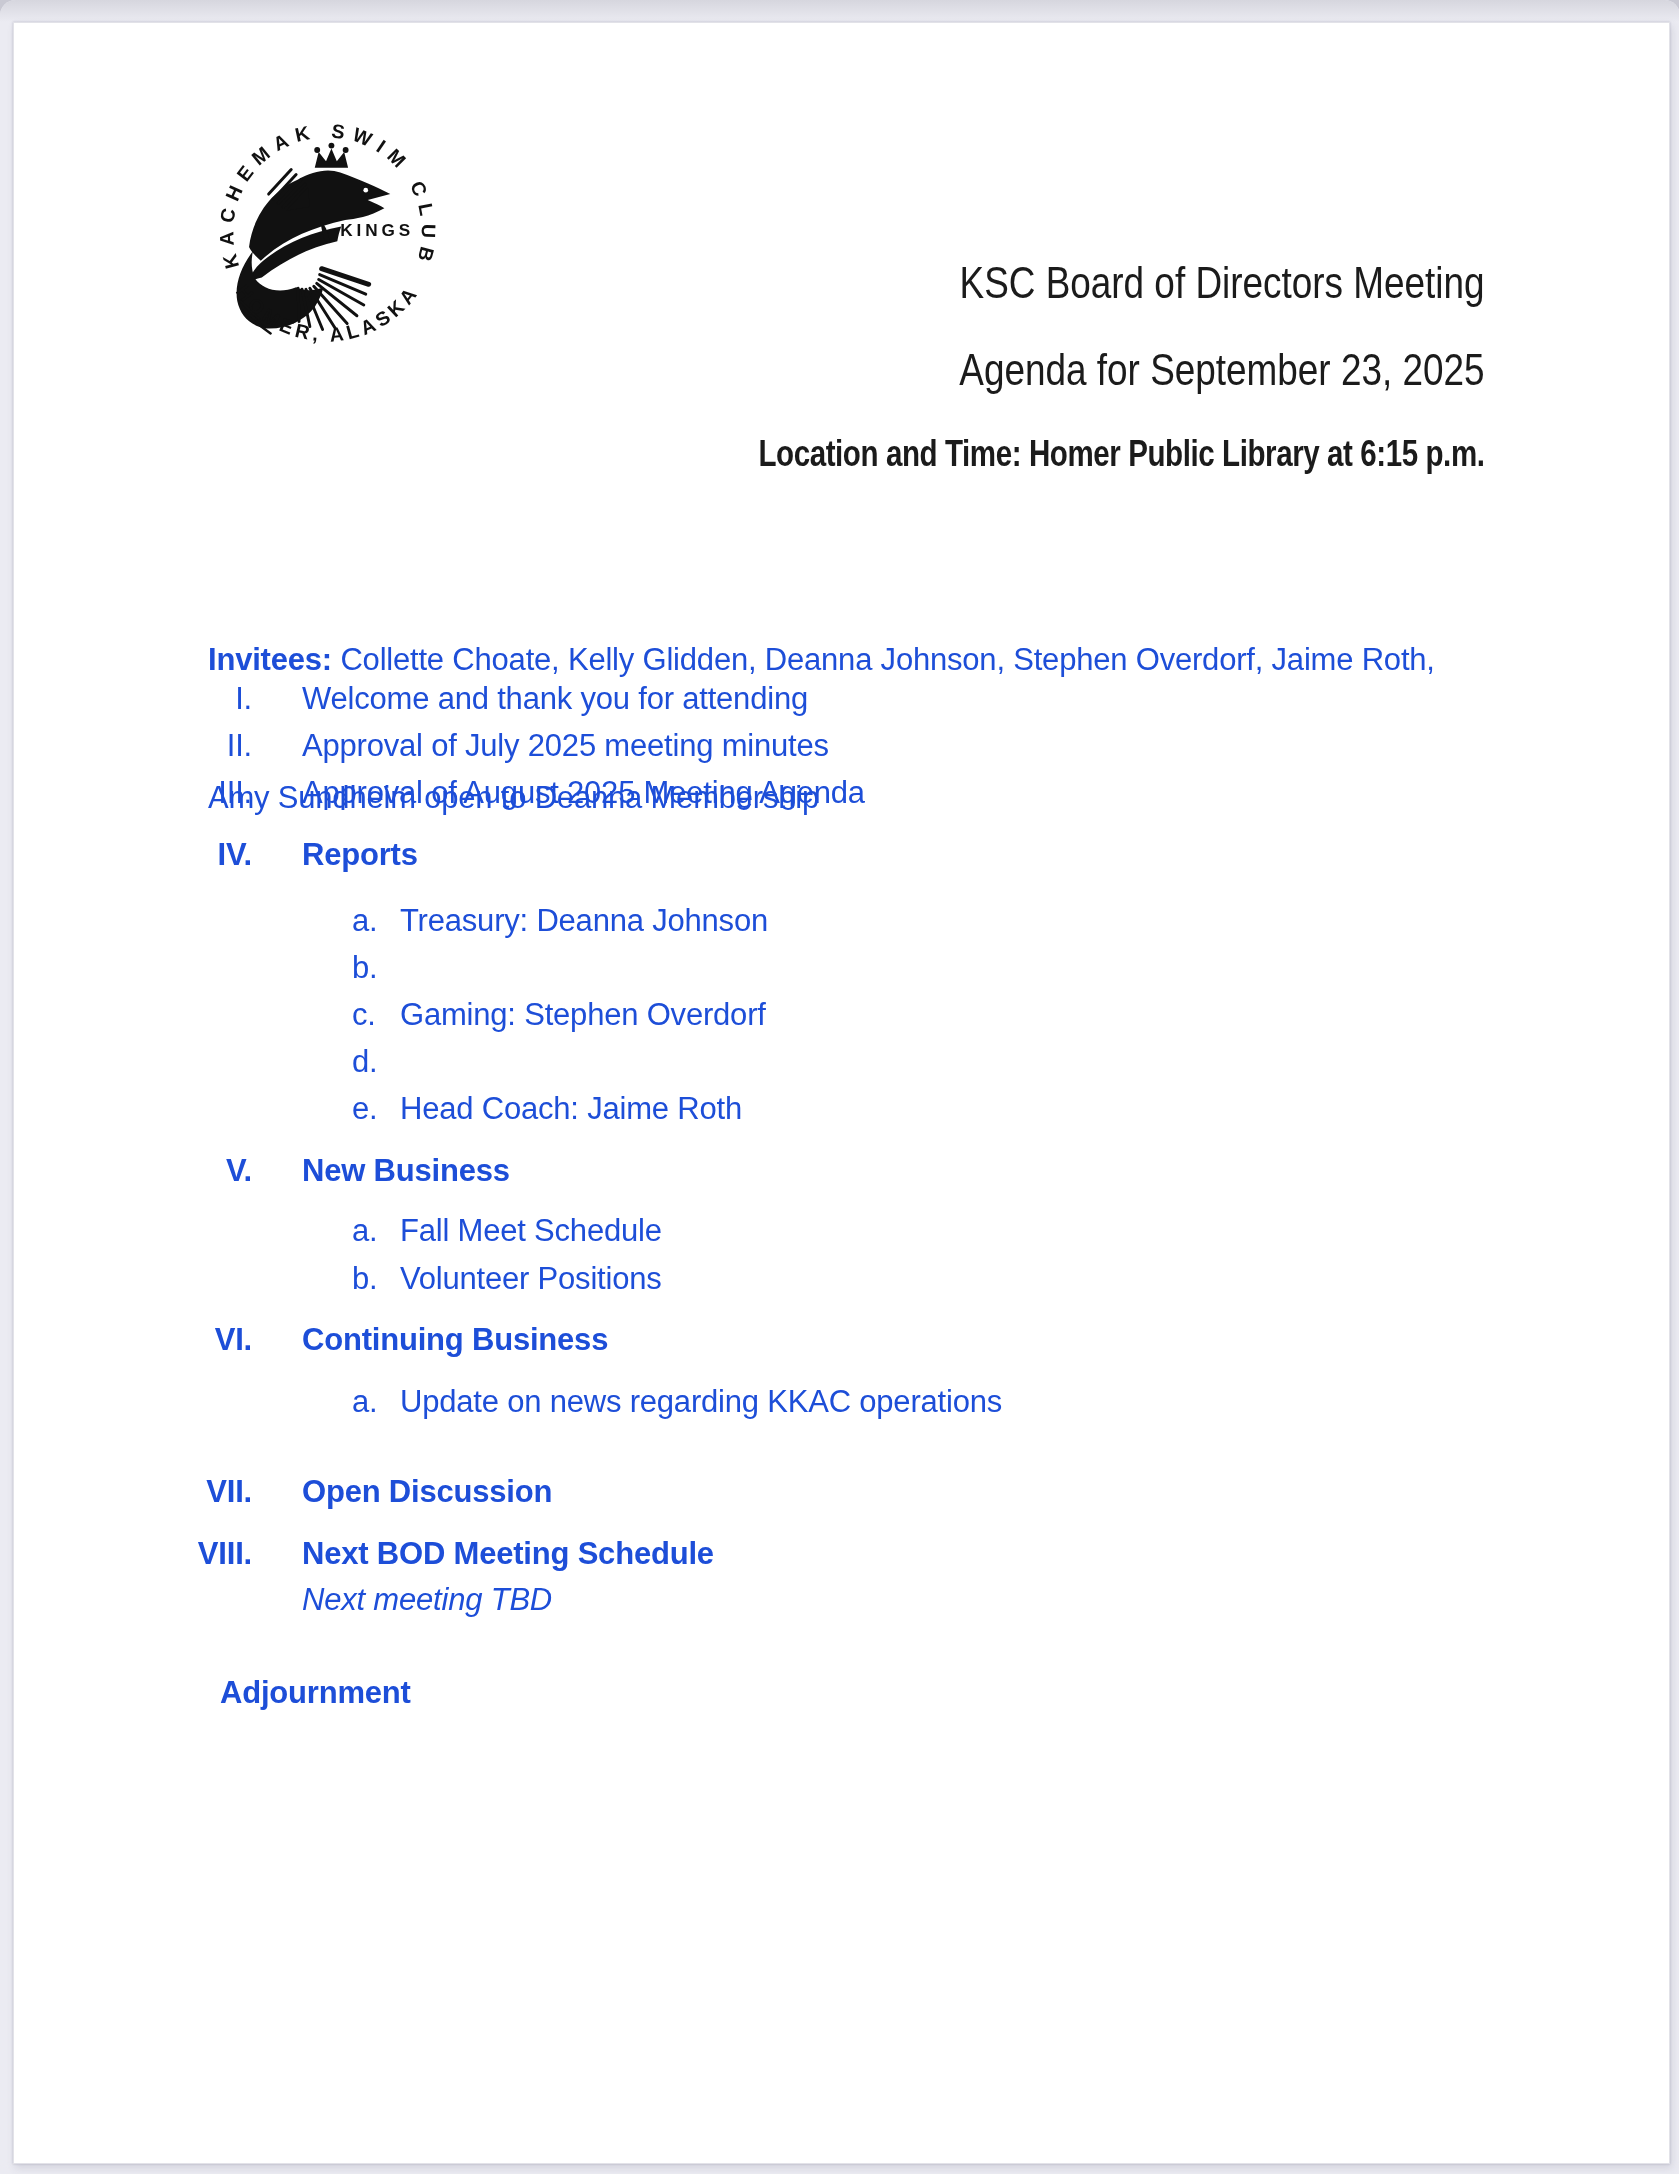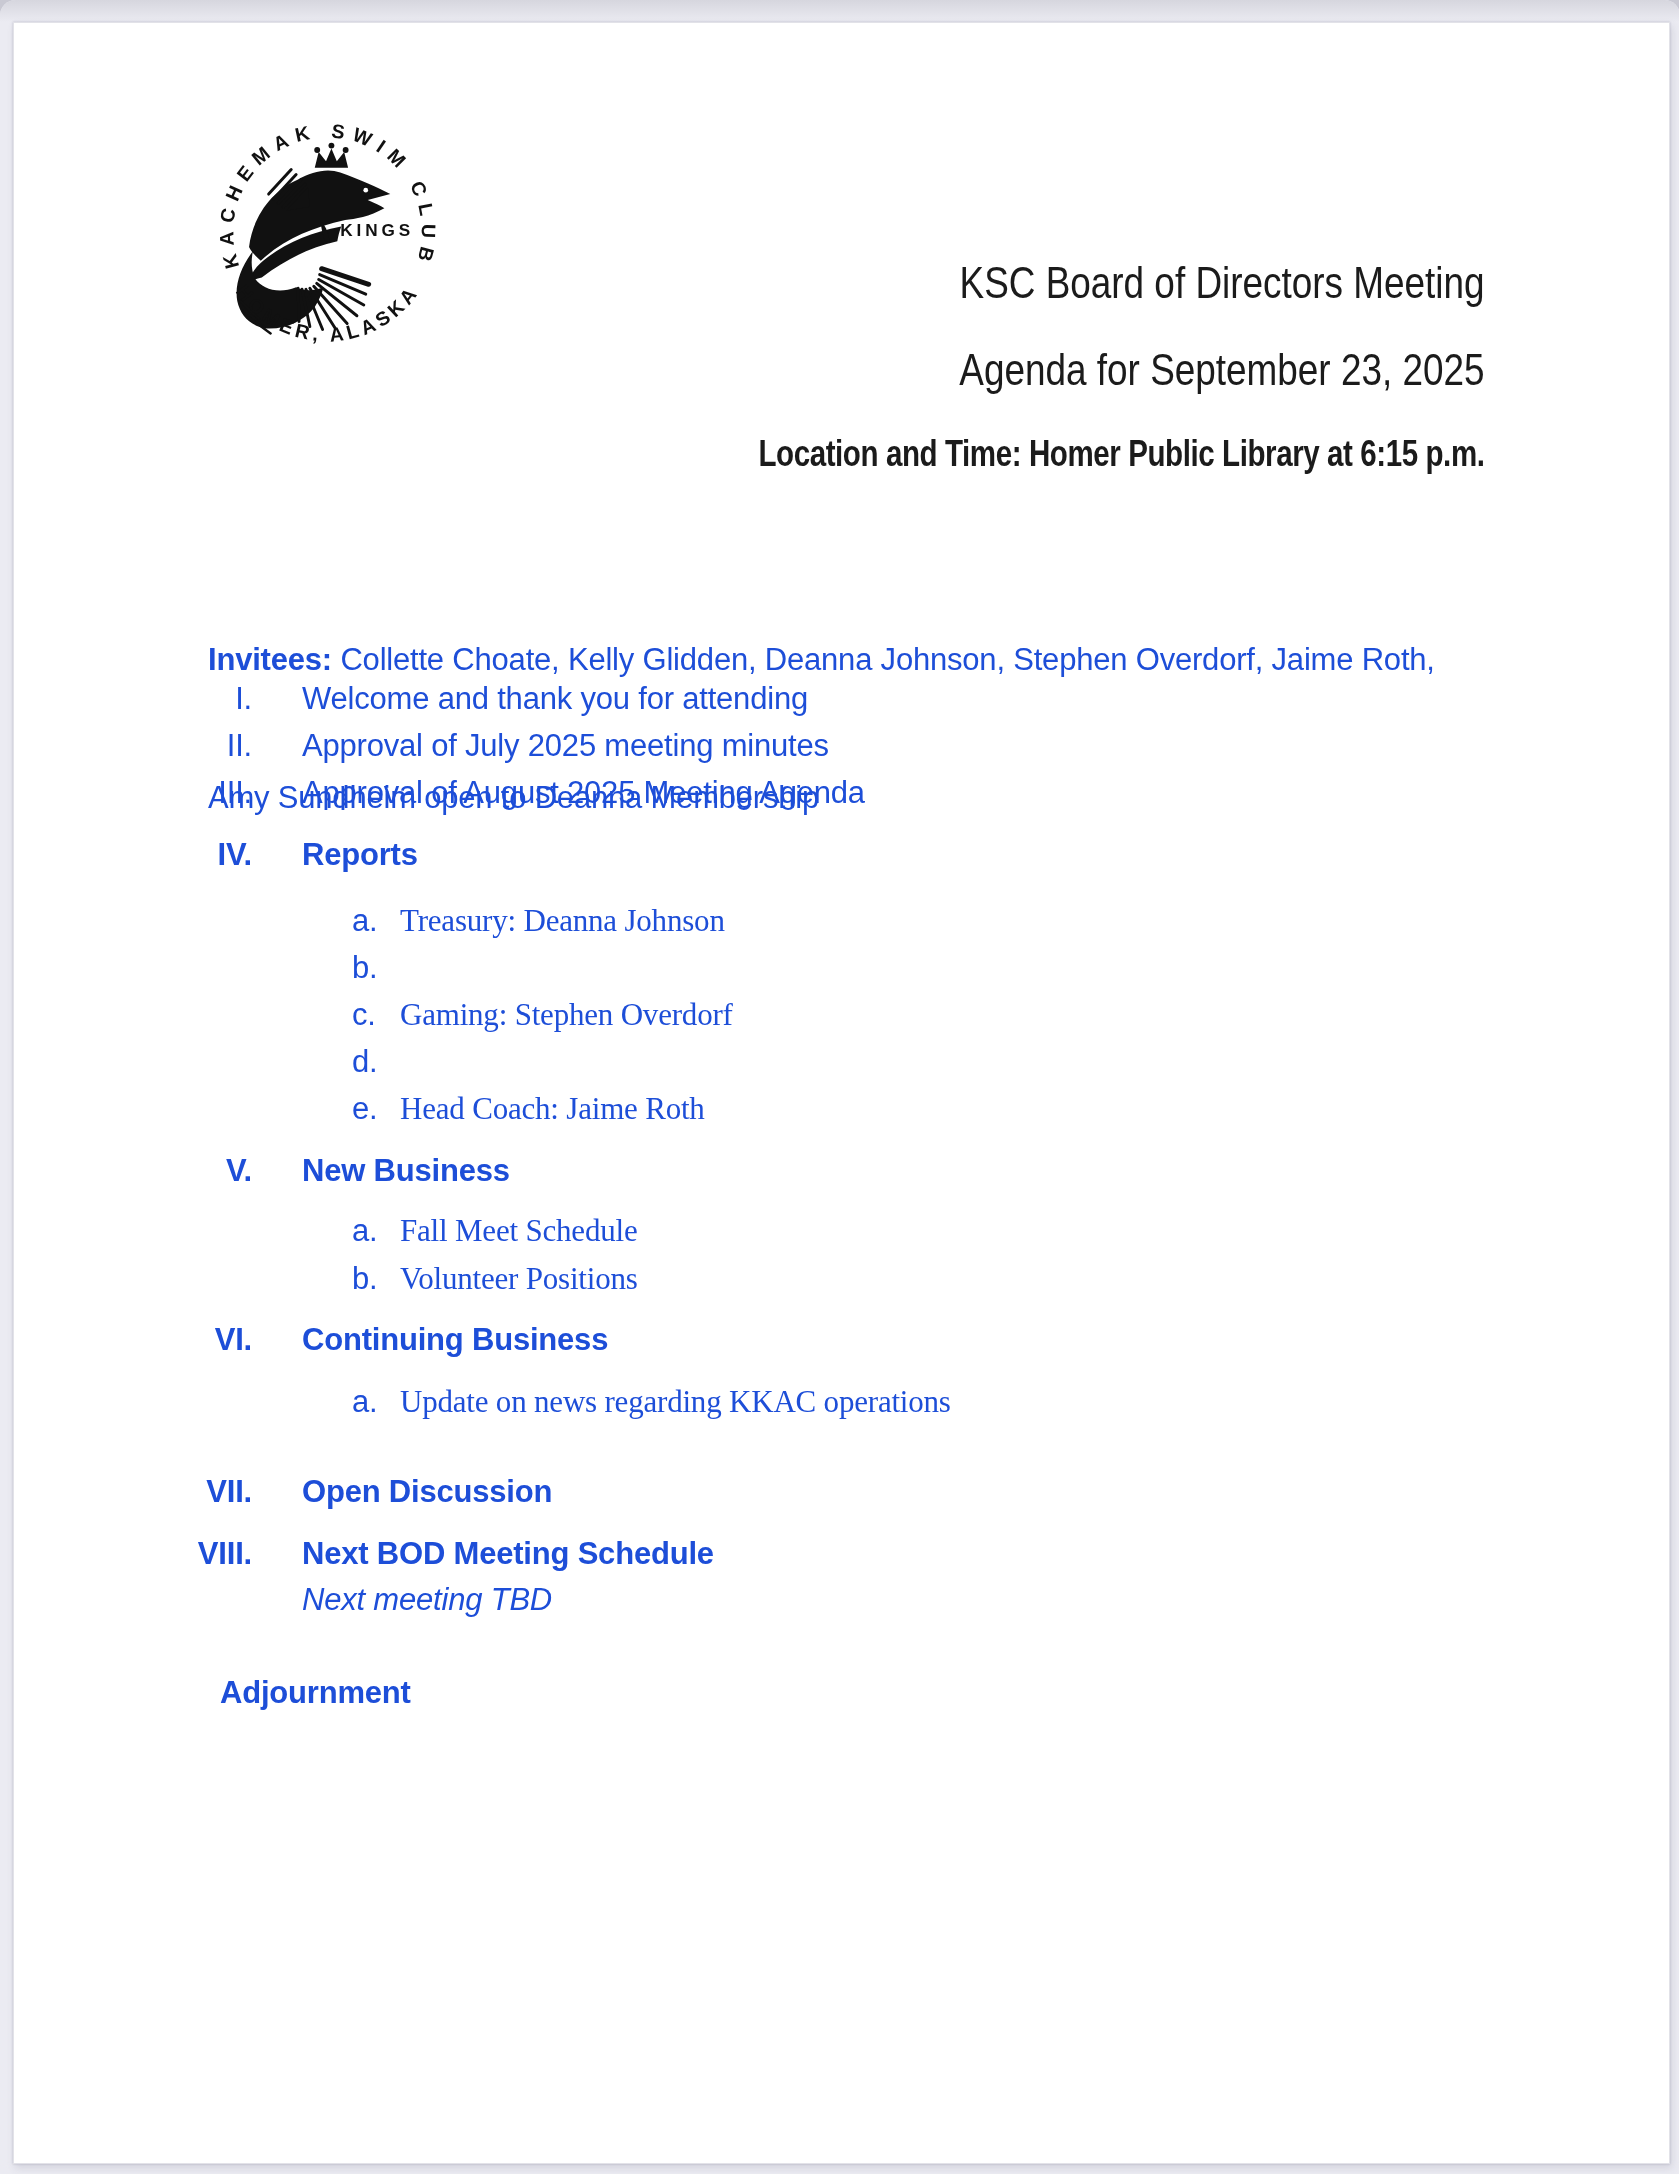--- a/index.html
+++ b/index.html
@@ -10,21 +10,21 @@
              background:linear-gradient(#d6d6de,#ebebf2);}
   .paper{position:absolute;left:12.7px;top:21.6px;width:1655px;height:2140px;background:#ffffff;
          border:1px solid #e2e2e8;
          box-shadow:0 0 2px rgba(110,110,135,.35), 2px 3.9px 7.8px rgba(90,90,115,.16);}
   .t{position:absolute;font-size:31px;line-height:46px;white-space:pre;color:#1d4ed8;letter-spacing:-0.2px;}
   .b{font-weight:700;}
   .i{font-style:italic;}
   .num{left:98px;width:154px;text-align:right;}
   .itxt{left:302px;}
   .submark{left:352px;}
-  .subtxt{left:400px;font-family:Liberation Serif, serif;}
+  .subtxt{left:400px;}
   .inv{left:208px;}
   .adj{left:208px;margin-left:12px;}
   .hdr{position:absolute;top:221px;right:195px;text-align:right;white-space:pre;
        transform:scaleX(0.82);transform-origin:top right;}
   .h1{font-size:45px;line-height:51px;font-weight:400;}
   .h3{font-size:36px;line-height:45px;font-weight:700;letter-spacing:-0.5px;}
   .logo{position:absolute;left:200px;top:92px;width:255px;height:267px;}
 </style>
 </head>
 <body>

